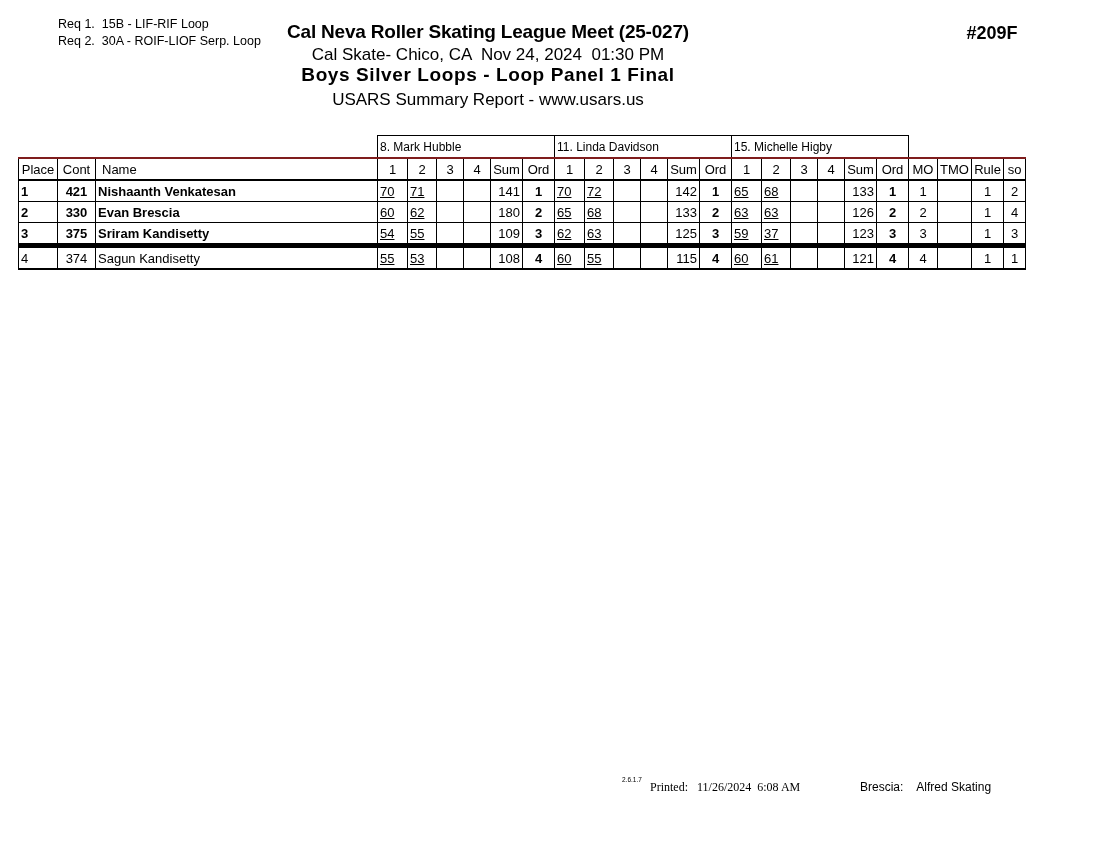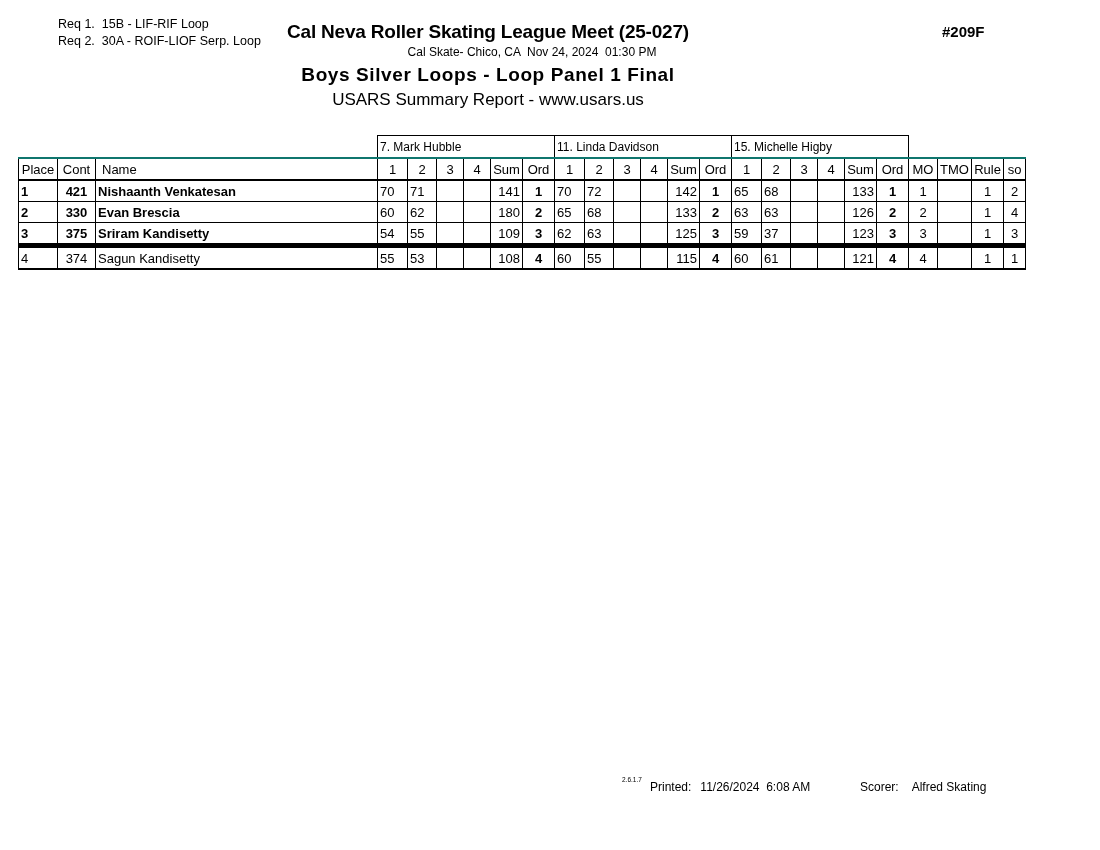--- a/index.html
+++ b/index.html
@@ -4,54 +4,54 @@
 <style>
   html,body{margin:0;padding:0;}
   body{
     width:1100px;height:850px;background:#ffffff;color:#000;
     font-family:"Liberation Sans", sans-serif;position:relative;overflow:hidden;
   }
   .req-block{position:absolute;left:22px;top:16px;font-size:12.5px;line-height:17px;}
   .req-line{white-space:pre;margin-left:36px;}
   .center-line{position:absolute;left:0;width:976px;text-align:center;white-space:pre;}
   .title{top:21px;font-size:19px;font-weight:bold;letter-spacing:-0.2px;}
-  .venue{top:45px;font-size:12px;padding-left:44px;}
+  .venue{top:45px;font-size:17px;}
   .event{top:64px;font-size:19px;font-weight:bold;letter-spacing:0.6px;}
   .rpt-type{top:90px;font-size:17px;}
-  .rep-num{position:absolute;top:23px;left:942px;width:100px;font-size:15px;font-weight:bold;}
+  .rep-num{position:absolute;top:23px;left:942px;width:100px;text-align:center;font-size:18px;font-weight:bold;}
 
   table.results{
     position:absolute;left:18px;top:135px;border-collapse:collapse;table-layout:fixed;
     font-size:13px;
   }
   table.results td{
     border:1px solid #000;height:20px;padding:0 2px;overflow:hidden;white-space:nowrap;
     vertical-align:middle;
   }
   tr.jrow td{height:21px;font-size:12px;}
   tr.jrow td.nob{border:none;}
   td.judgebox{text-align:left;padding-left:5px;white-space:pre;}
-  tr.hdr td{border-top:2px solid #0f766e;border-bottom:2px solid #000;text-align:center;}
+  tr.hdr td{border-top:2px solid #7f1d1d;border-bottom:2px solid #000;text-align:center;}
   tr.hdr td.h-name{text-align:left;padding-left:6px;}
   td.place{text-align:left;padding-left:9px;}
   td.cont{text-align:center;}
   td.name{text-align:left;padding-left:6px;}
-  td.sc{text-align:left;padding-left:4px;}
+  td.sc{text-align:left;padding-left:4px;text-decoration:underline;}
   td.sum{text-align:right;padding-right:3px;}
   td.thick{border-left:4px solid #000;border-right:4px solid #000;}
   td.ord{text-align:center;font-weight:bold;}
   td.mo,td.tmo,td.so,td.rule{text-align:center;}
   tr.bold-row td.place,tr.bold-row td.cont,tr.bold-row td.name{font-weight:bold;}
   tr.cut td{border-top:5px solid #000;}
   tr.lastr td{border-bottom:2px solid #000;}
   td.first-col{border-left:2px solid #000;}
   td.last-col{border-right:2px solid #000;}
 
   .version{position:absolute;left:622px;top:776px;font-size:6.5px;}
-  .printed{position:absolute;left:650px;top:780px;font-size:12px;white-space:pre;}
+  .printed{position:absolute;left:650px;top:780px;font-size:12px;white-space:pre;font-family:Liberation Serif, serif;}
   .printed .val{margin-left:9px;}
   .scorer{position:absolute;left:860px;top:780px;font-size:12px;white-space:pre;}
   .scorer .val{margin-left:13px;}
 </style>
 </head>
 <body>
 
 <div class="req-block">
   <div class="req-line">Req 1.  15B - LIF-RIF Loop</div>
   <div class="req-line">Req 2.  30A - ROIF-LIOF Serp. Loop</div>
@@ -87,21 +87,21 @@
       <col style="width:32px">
       <col style="width:32px">
     <col style="width:29px">
       <col style="width:34px">
       <col style="width:32px">
       <col style="width:22px">
   </colgroup>
   <tbody>
   <tr class="jrow">
     <td class="nob" colspan="3"></td>
-    <td class="judgebox" colspan="6">7.  Mark Hubble</td>
+    <td class="judgebox" colspan="6">8.  Mark Hubble</td>
     <td class="judgebox" colspan="6">11.  Linda Davidson</td>
     <td class="judgebox" colspan="6">15.  Michelle Higby</td>
     <td class="nob" colspan="4"></td>
   </tr>
   <tr class="hdr">
     <td class="first-col">Place</td>
     <td>Cont</td>
     <td class="h-name">Name</td>
     <td>1</td>
     <td>2</td>
@@ -236,13 +236,13 @@
     <td class="mo">4</td>
     <td class="tmo"></td>
     <td class="rule">1</td>
     <td class="so last-col">1</td>
   </tr>
   </tbody>
 </table>
 
 <div class="version">2.6.1.7</div>
 <div class="printed"><span>Printed:</span><span class="val">11/26/2024  6:08 AM</span></div>
-<div class="scorer"><span>Scorer:</span><span class="val">Alfred Skating</span></div>
+<div class="scorer"><span>Brescia:</span><span class="val">Alfred Skating</span></div>
 
 </body></html>

